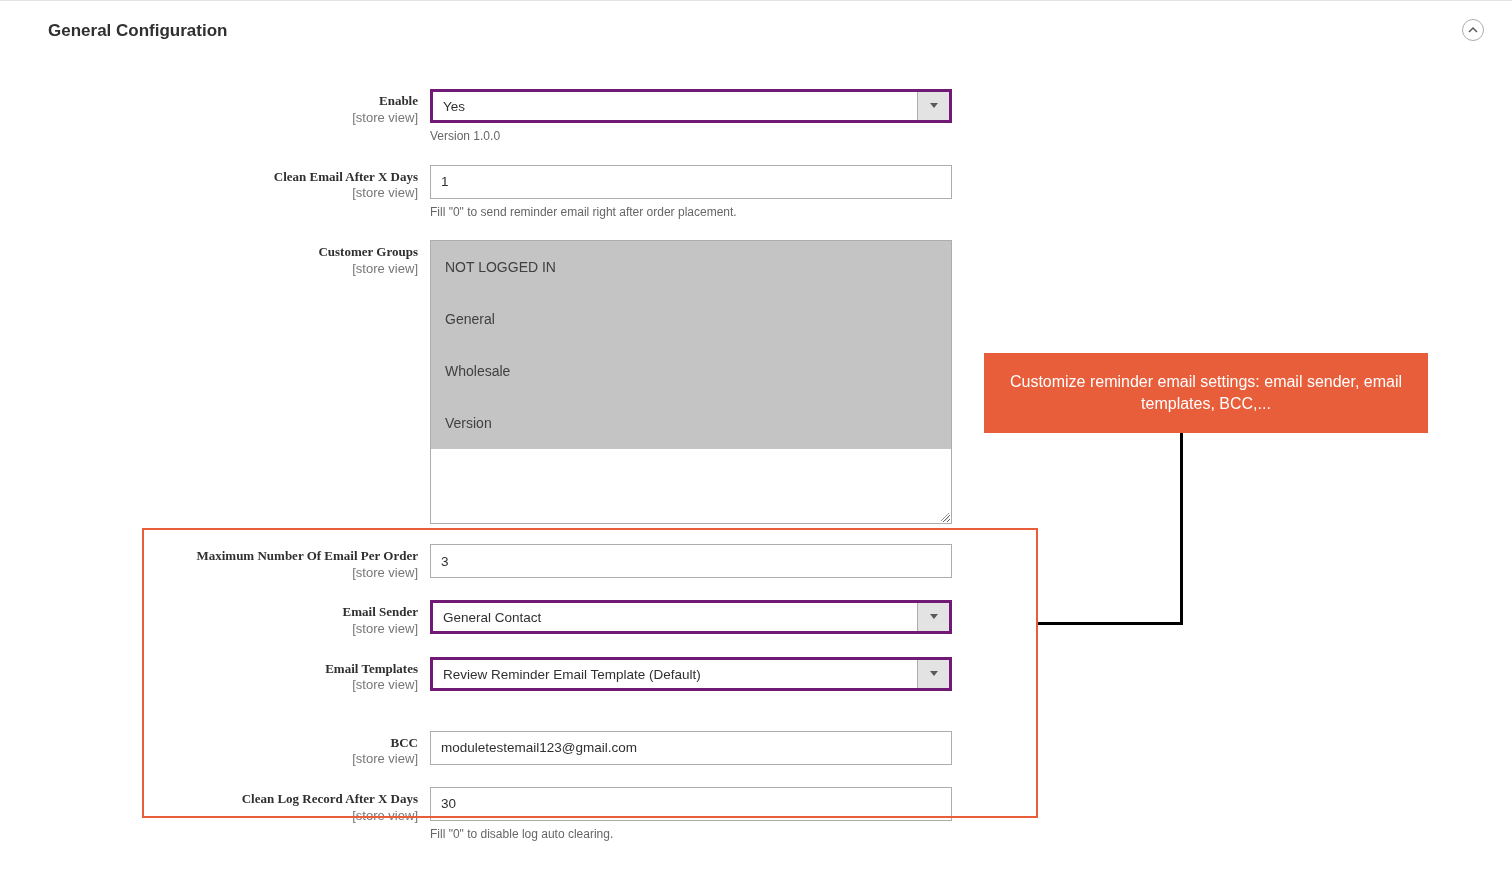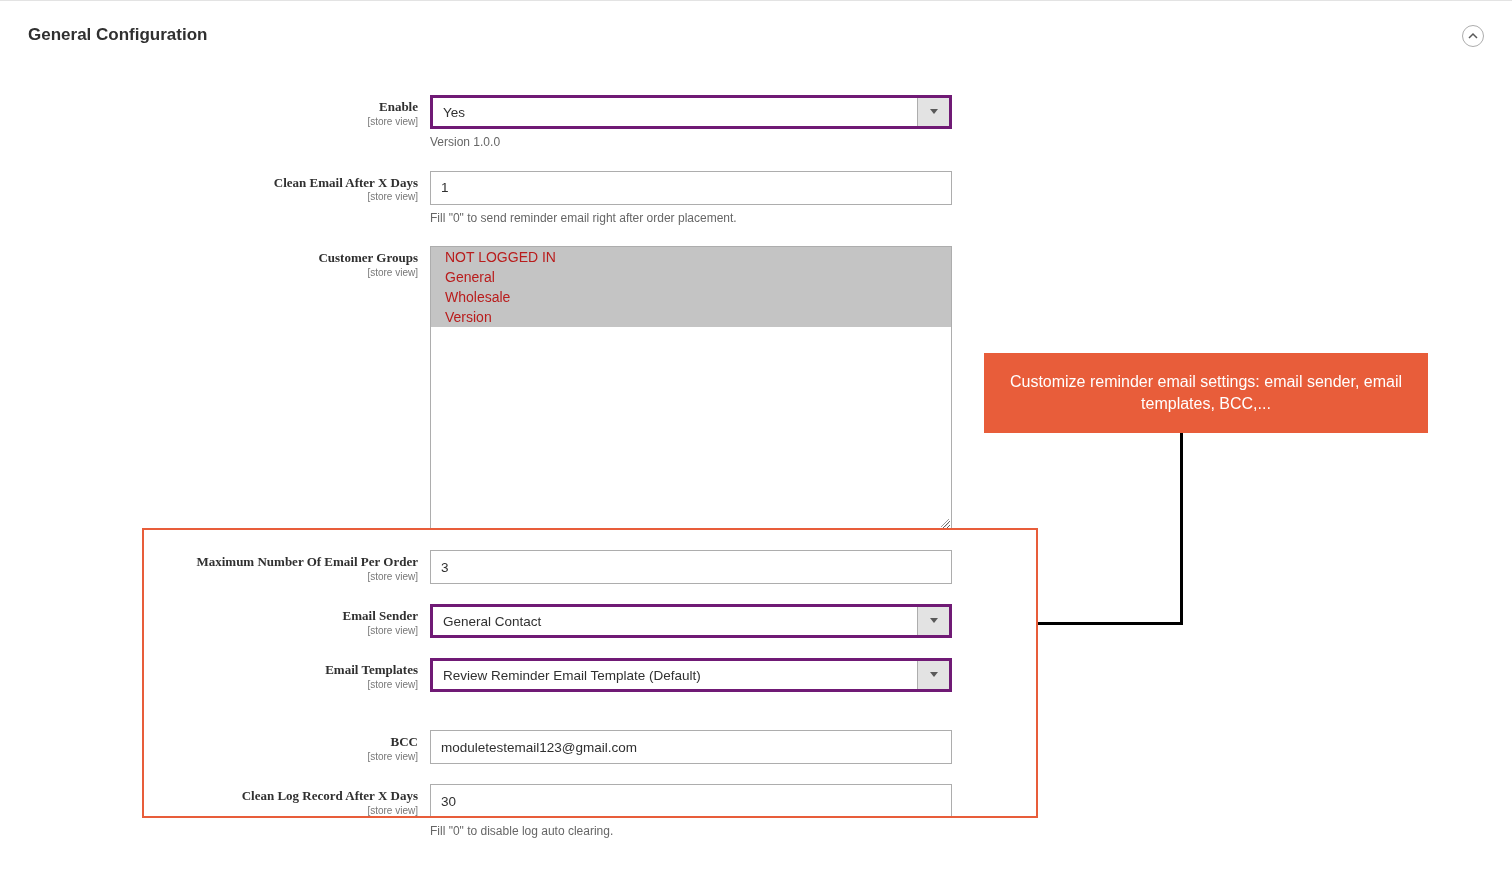--- a/index.html
+++ b/index.html
@@ -1,36 +1,36 @@
 <!DOCTYPE html>
 <html><head>
 <meta charset="utf-8">
 <style>
   * { box-sizing: border-box; margin: 0; padding: 0; }
   html, body { width: 1512px; height: 873px; font-family: 'Helvetica Neue', Arial, sans-serif; background: #fff; color: #333; }
   .page { position: relative; width: 1512px; height: 873px; }
   .top-border { border-top: 1px solid #e3e3e3; height: 1px; width: 100%; }
-  .section-header { display: flex; align-items: flex-start; justify-content: space-between; padding: 24px 28px 18px 28px; }
+  .section-header { display: flex; align-items: flex-end; justify-content: space-between; padding: 18px 28px 18px 28px; margin-left: 20px; }
   .section-title { font-size: 17px; font-weight: 600; color: #303030; }
   .collapse-btn { width: 22px; height: 22px; border: 1px solid #adadad; border-radius: 50%; display: flex; align-items: center; justify-content: center; background: #fff; cursor: pointer; }
   .collapse-btn svg { width: 10px; height: 10px; }
   .form-area { position: relative; padding-top: 30px; }
   .field-row { display: flex; margin-bottom: 20px; }
   .label-col { width: 430px; text-align: right; padding-right: 12px; padding-top: 4px; }
   .label-main { font-size: 13px; font-weight: 600; color: #303030; line-height: 1.2; font-family: Liberation Serif, serif; }
-  .label-sub { font-size: 10px; color: #777; line-height: 1.2; margin-top: 1px; }
+  .label-sub { font-size: 13px; color: #777; line-height: 1.2; margin-top: 1px; }
   .input-col { width: 522px; }
   .select-wrap { position: relative; display: flex; border: 3px solid #701a75; background: #fff; height: 34px; }
   .select-text { flex: 1; padding: 7px 10px; font-size: 13.5px; color: #303030; }
   .select-btn { width: 32px; background: #e3e3e3; border-left: 1px solid #adadad; display: flex; align-items: center; justify-content: center; }
   .select-btn svg { width: 10px; height: 8px; fill: #595959; }
   .note { font-size: 12px; color: #666; margin-top: 6px; line-height: 1.3; }
   .text-input { width: 100%; height: 34px; border: 1px solid #adadad; padding: 7px 10px; font-size: 13.5px; color: #303030; font-family: inherit; }
   .multiselect { width: 100%; height: 284px; border: 1px solid #adadad; background: #fff; overflow: auto; resize: both; position: relative; }
-  .multiselect-opt { padding: 2px 14px; font-size: 14px; color: #b91c1c; cursor: pointer; }
+  .multiselect-opt { padding: 18px 14px; font-size: 14px; color: #404040; cursor: pointer; }
   .multiselect-opt.sel { background: #c4c4c4; }
   .resize-handle { position: absolute; bottom: 1px; right: 1px; width: 12px; height: 12px; pointer-events: none; }
   .highlight-box { position: absolute; border: 2px solid #e85d3a; left: 142px; top: 528px; width: 896px; height: 290px; pointer-events: none; }
   .callout-box { position: absolute; left: 984px; top: 353px; width: 444px; height: 80px; background: #e85d3a; color: #fff; display: flex; align-items: center; justify-content: center; padding: 12px 18px; text-align: center; font-size: 16px; line-height: 1.4; }
   .callout-line-v { position: absolute; left: 1180px; top: 433px; width: 3px; height: 192px; background: #000; }
   .callout-line-h { position: absolute; left: 1038px; top: 622px; width: 145px; height: 3px; background: #000; }
   .field-row.bcc-row { margin-bottom: 20px; margin-top: 38px; }
 </style>
 </head>
 <body>

